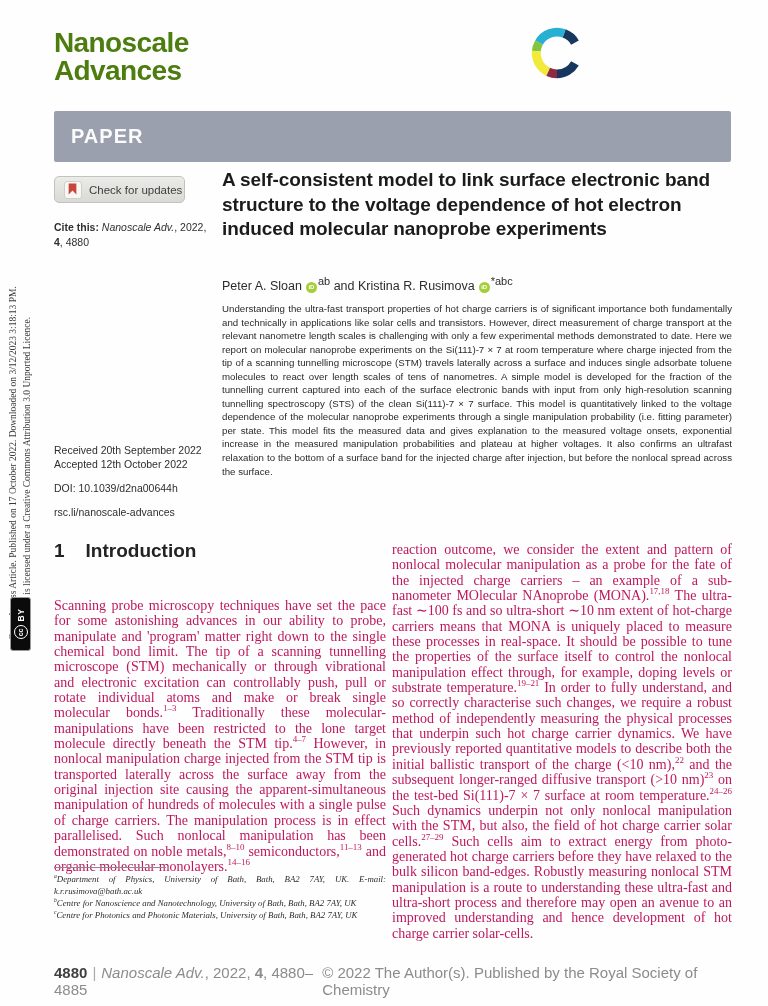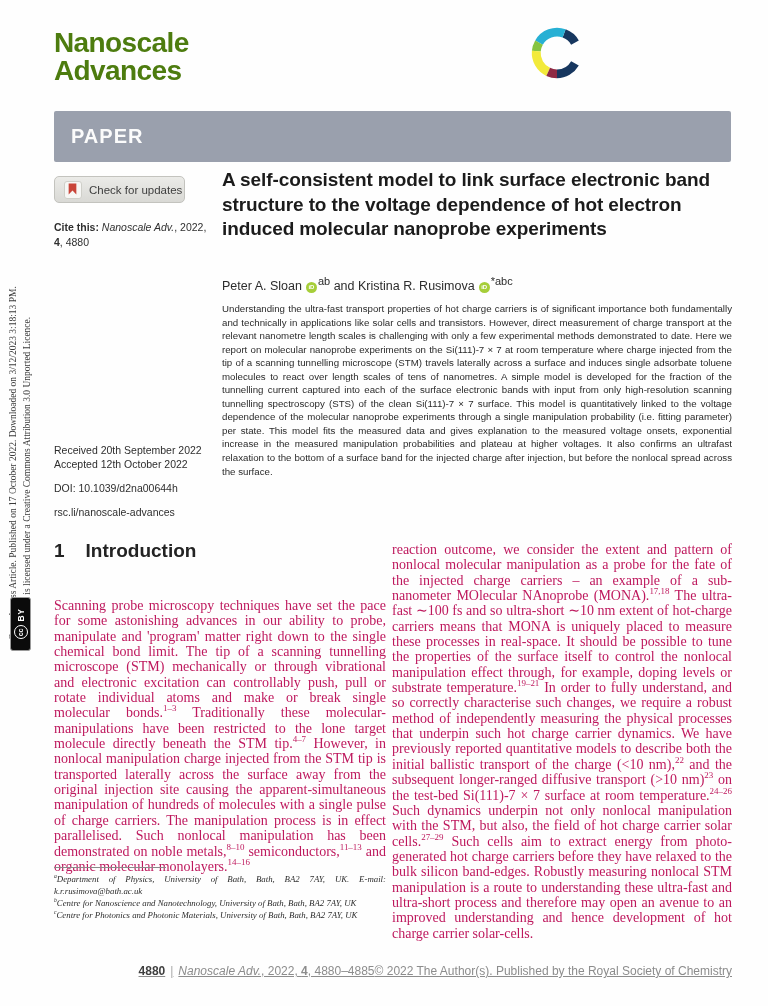--- a/index.html
+++ b/index.html
@@ -68,21 +68,21 @@
   sup { font-size:0.64em; line-height:0; vertical-align:super; }
 
   
   .footnote-block { left:54px; top:867px; width:332px; }
   .fn-rule { width:112px; border-top:1px solid #8a8a8a; margin-bottom:6px; }
   .footnote { font-family:"Liberation Serif", serif; font-style:italic; font-size:8.8px;
     line-height:11.9px; color:#2d2d2d; text-align:justify; }
 
   
   .footer { left:54px; top:964px; width:678px; display:flex; justify-content:flex-end;
-    font-size:12px; color:#8c8c8c;text-decoration:underline; }
+    font-size:15px; color:#8c8c8c; }
   .page-num { font-weight:700; color:#3f3f3f; }
   .footer-sep { margin:0 5px; color:#aaa; }
 
   
   .sidebar-rotated { left:7px; top:640px; transform:rotate(-90deg); transform-origin:0 0;
     width:470px; font-family:"Liberation Serif", serif; font-size:9.5px; line-height:13.5px;
     color:#3a3a3a; white-space:nowrap; }
   .cc-badge { left:10px; top:651px; transform:rotate(-90deg); transform-origin:0 0;
     width:54px; height:21px; background:#0b0b0b; border:1px solid #9a9a9a; border-radius:3px;
     box-sizing:border-box; display:flex; align-items:center; justify-content:center; gap:4px;

